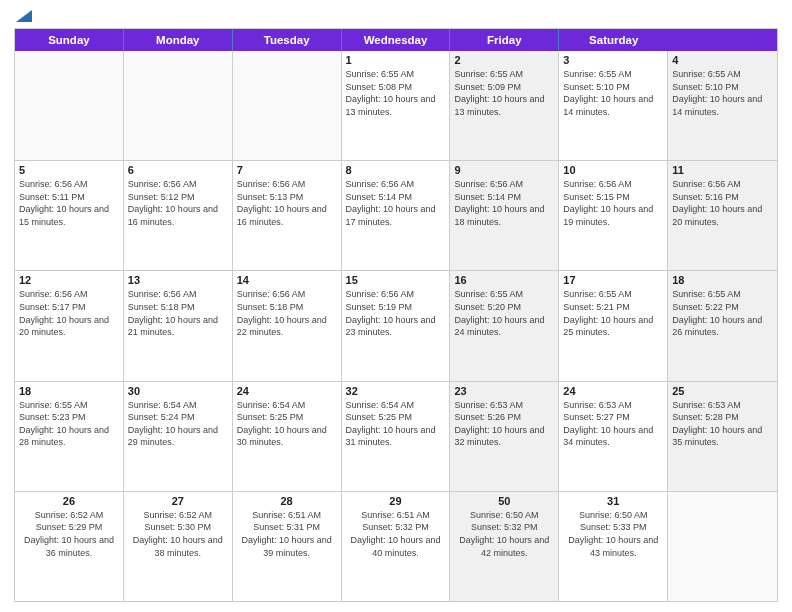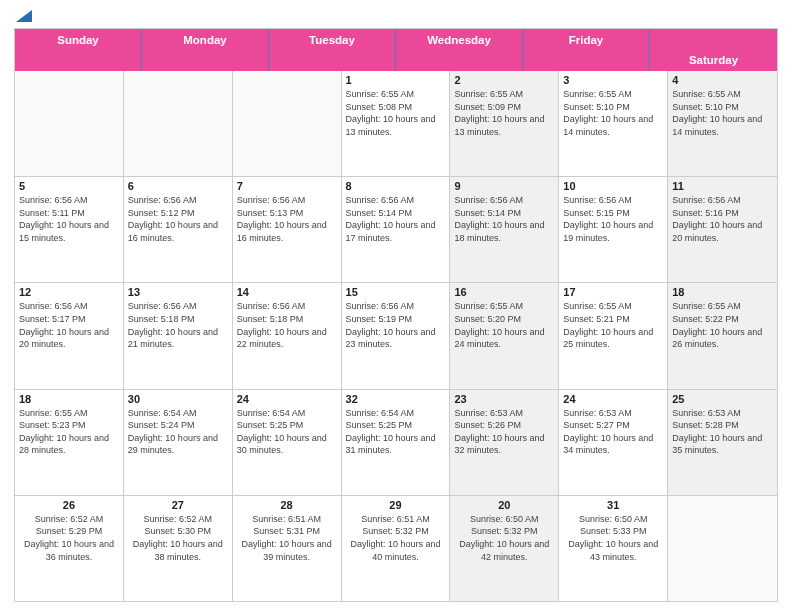--- a/index.html
+++ b/index.html
@@ -49,32 +49,32 @@
       color: #444;
     }
     .calendar {
       flex: 1;
       display: flex;
       flex-direction: column;
       border: 1px solid #ccc;
     }
     .cal-header-row {
       display: grid;
-      grid-template-columns: repeat(6, 1fr);
-      background: #ec4899;
+      grid-template-columns: repeat(7, 1fr);
+      background: #6d28d9;
     }
     .cal-header-cell {
       color: #fff;
       font-size: 11.5px;
       font-weight: bold;
       text-align: center;
       padding: 5px 2px;
       border-right: 1px solid #4a7ac8;
     }
-    .cal-header-cell:last-child { border-right: none; margin-top: 20px; }
+    .cal-header-cell:last-child { border-right: none; }
     .cal-body {
       flex: 1;
       display: flex;
       flex-direction: column;
     }
     .cal-week {
       flex: 1;
       display: grid;
       grid-template-columns: repeat(7, 1fr);
       border-bottom: 1px solid #ccc;
@@ -256,21 +256,21 @@
           </div>
           <div class="cal-cell">
             <span class="day-num">28</span>
             <div class="cell-text">Sunrise: 6:51 AM<br>Sunset: 5:31 PM<br>Daylight: 10 hours and 39 minutes.</div>
           </div>
           <div class="cal-cell">
             <span class="day-num">29</span>
             <div class="cell-text">Sunrise: 6:51 AM<br>Sunset: 5:32 PM<br>Daylight: 10 hours and 40 minutes.</div>
           </div>
           <div class="cal-cell shaded">
-            <span class="day-num">20</span>
+            <span class="day-num">50</span>
             <div class="cell-text">Sunrise: 6:50 AM<br>Sunset: 5:32 PM<br>Daylight: 10 hours and 42 minutes.</div>
           </div>
           <div class="cal-cell">
             <span class="day-num">31</span>
             <div class="cell-text">Sunrise: 6:50 AM<br>Sunset: 5:33 PM<br>Daylight: 10 hours and 43 minutes.</div>
           </div>
           <div class="cal-cell empty"></div>
         </div>
       </div>
   </div>

